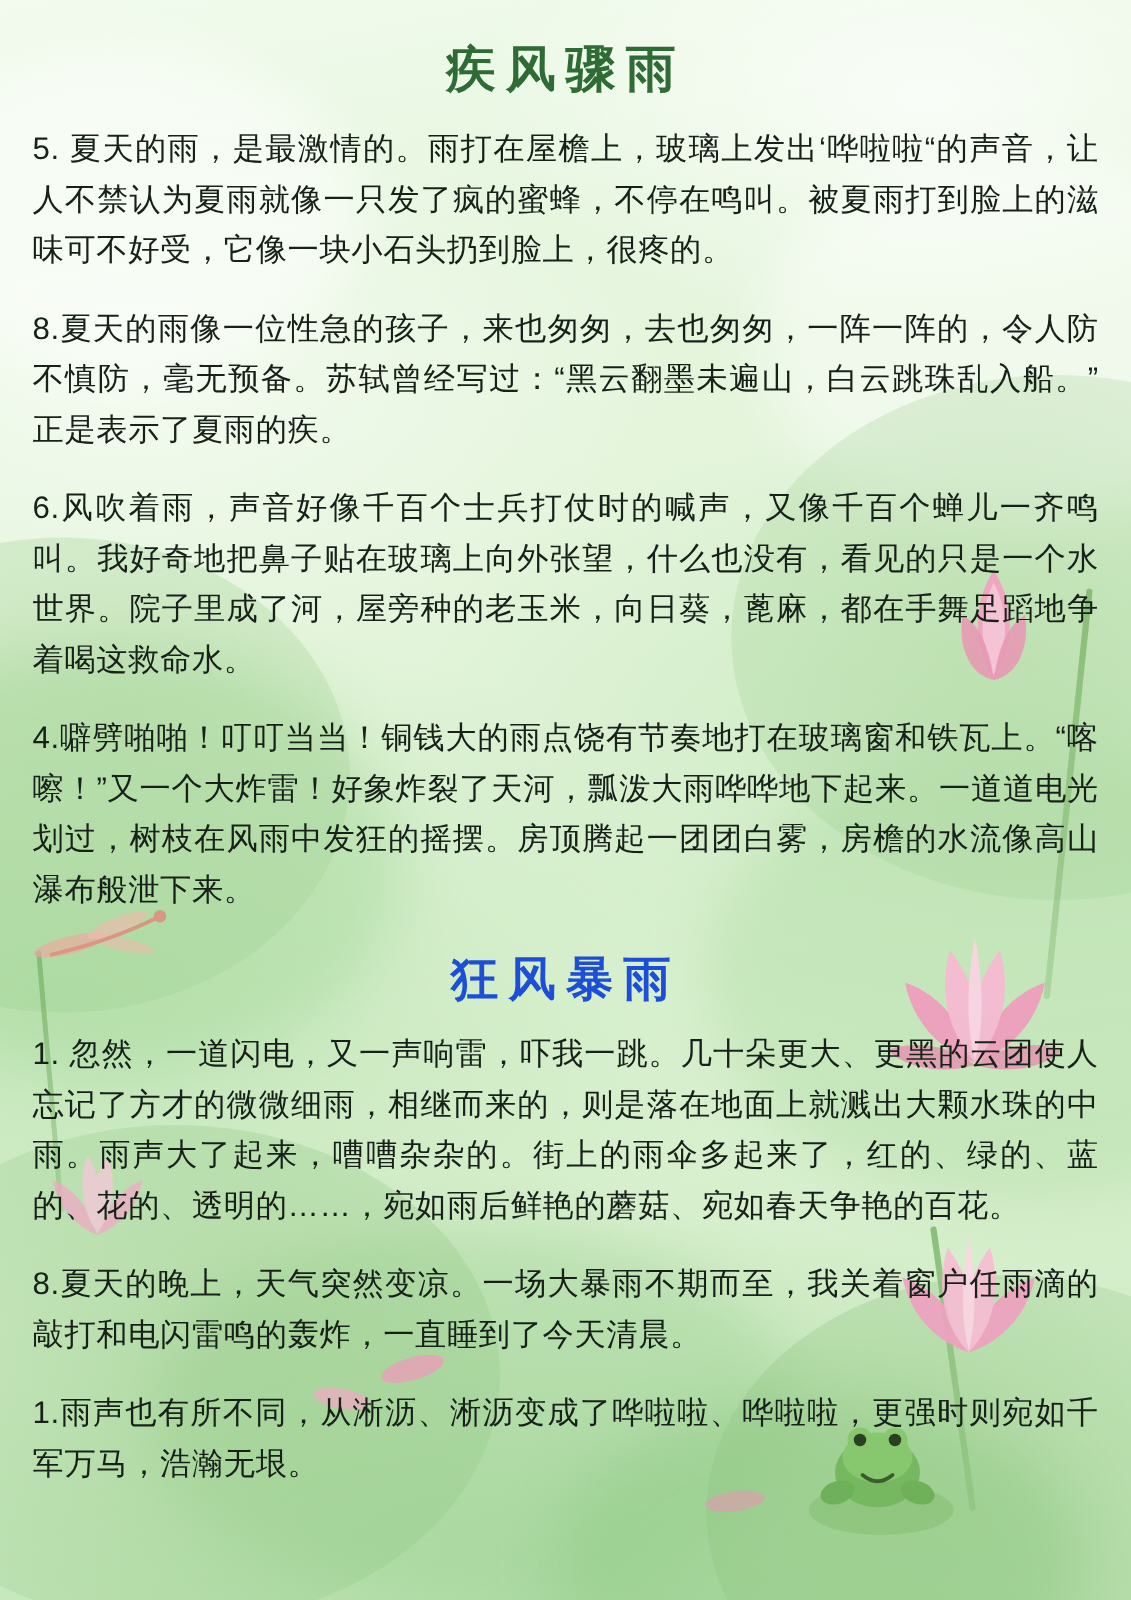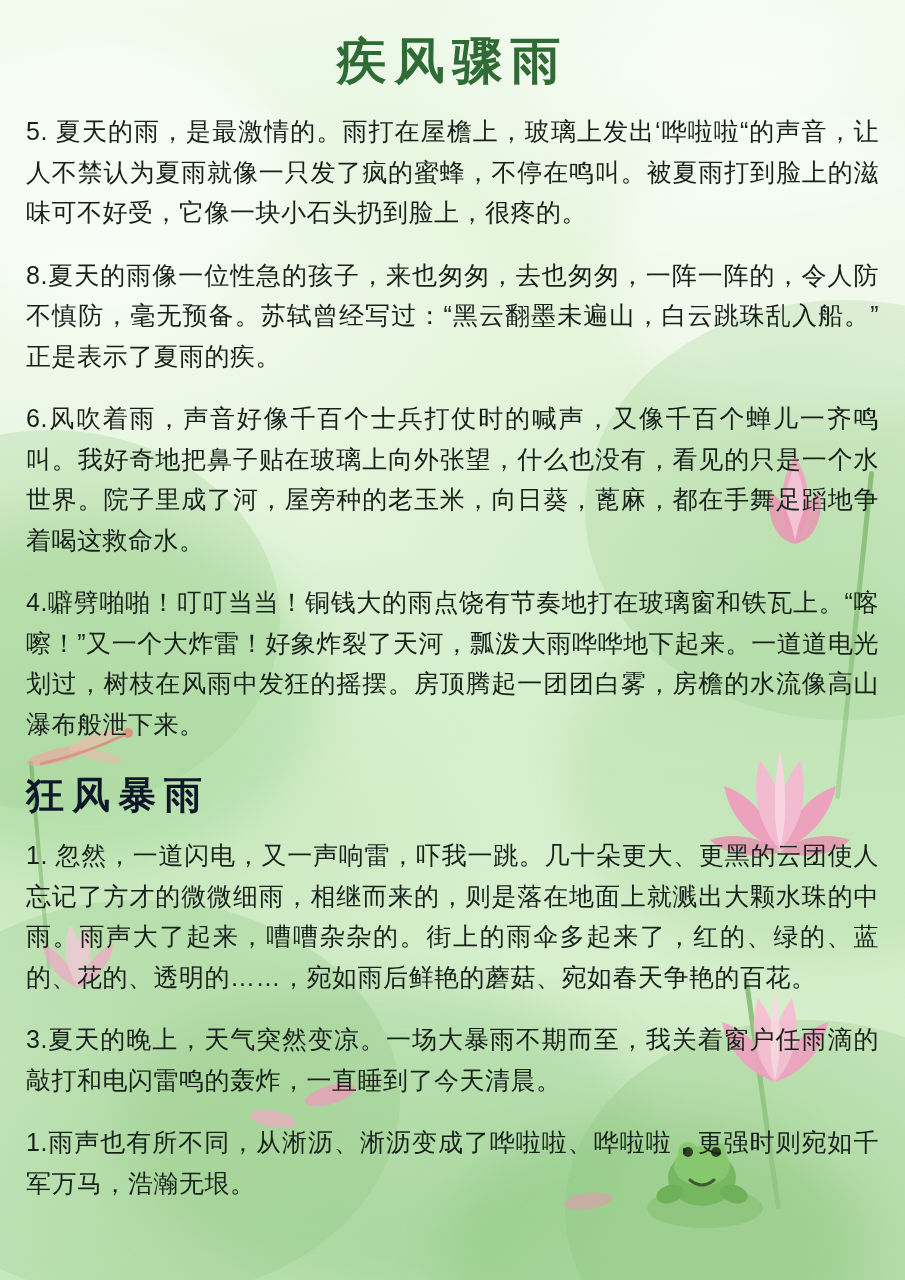--- a/index.html
+++ b/index.html
@@ -81,33 +81,34 @@
   .page {
     position: relative;
     z-index: 10;
     padding: 22px 26px 0 26px;
     box-sizing: border-box;
     height: 100%;
   }
 
   .doc-title {
     text-align: center;
-    font-size: 50px;
+    font-size: 40px;
     font-weight: bold;
     letter-spacing: 8px;
     color: #2f6b34;
     margin: 6px 0 16px 0;
     font-family: "Liberation Serif", "DejaVu Serif", serif;
   }
 
   .section-title {
+    text-align: center;
     font-size: 38px;
     font-weight: bold;
     letter-spacing: 8px;
-    color: #0f172a;
+    color: #1d4ed8;
     margin: 26px 0 14px 0;
     font-family: "Liberation Serif", "DejaVu Serif", serif;
   }
 
   .para {
     font-size: 25px;
     line-height: 1.62;
     color: #17211a;
     margin: 0 0 22px 0;
     text-align: justify;
@@ -217,16 +218,16 @@
   <h1 class="doc-title">疾风骤雨</h1>
 
   <p class="para">5. 夏天的雨，是最激情的。雨打在屋檐上，玻璃上发出‘哗啦啦“的声音，让人不禁认为夏雨就像一只发了疯的蜜蜂，不停在鸣叫。被夏雨打到脸上的滋味可不好受，它像一块小石头扔到脸上，很疼的。</p>
   <p class="para">8.夏天的雨像一位性急的孩子，来也匆匆，去也匆匆，一阵一阵的，令人防不慎防，毫无预备。苏轼曾经写过：“黑云翻墨未遍山，白云跳珠乱入船。”正是表示了夏雨的疾。</p>
   <p class="para">6.风吹着雨，声音好像千百个士兵打仗时的喊声，又像千百个蝉儿一齐鸣叫。我好奇地把鼻子贴在玻璃上向外张望，什么也没有，看见的只是一个水世界。院子里成了河，屋旁种的老玉米，向日葵，蓖麻，都在手舞足蹈地争着喝这救命水。</p>
   <p class="para">4.噼劈啪啪！叮叮当当！铜钱大的雨点饶有节奏地打在玻璃窗和铁瓦上。“喀嚓！”又一个大炸雷！好象炸裂了天河，瓢泼大雨哗哗地下起来。一道道电光划过，树枝在风雨中发狂的摇摆。房顶腾起一团团白雾，房檐的水流像高山瀑布般泄下来。</p>
 
   <h2 class="section-title">狂风暴雨</h2>
 
   <p class="para">1. 忽然，一道闪电，又一声响雷，吓我一跳。几十朵更大、更黑的云团使人忘记了方才的微微细雨，相继而来的，则是落在地面上就溅出大颗水珠的中雨。雨声大了起来，嘈嘈杂杂的。街上的雨伞多起来了，红的、绿的、蓝的、花的、透明的……，宛如雨后鲜艳的蘑菇、宛如春天争艳的百花。</p>
-  <p class="para">3.夏天的晚上，天气突然变凉。一场大暴雨不期而至，我关着窗户任雨滴的敲打和电闪雷鸣的轰炸，一直睡到了今天清晨。</p>
+  <p class="para">8.夏天的晚上，天气突然变凉。一场大暴雨不期而至，我关着窗户任雨滴的敲打和电闪雷鸣的轰炸，一直睡到了今天清晨。</p>
   <p class="para">1.雨声也有所不同，从淅沥、淅沥变成了哗啦啦、哗啦啦，更强时则宛如千军万马，浩瀚无垠。</p>
 
 </div>
 
 </body></html>

